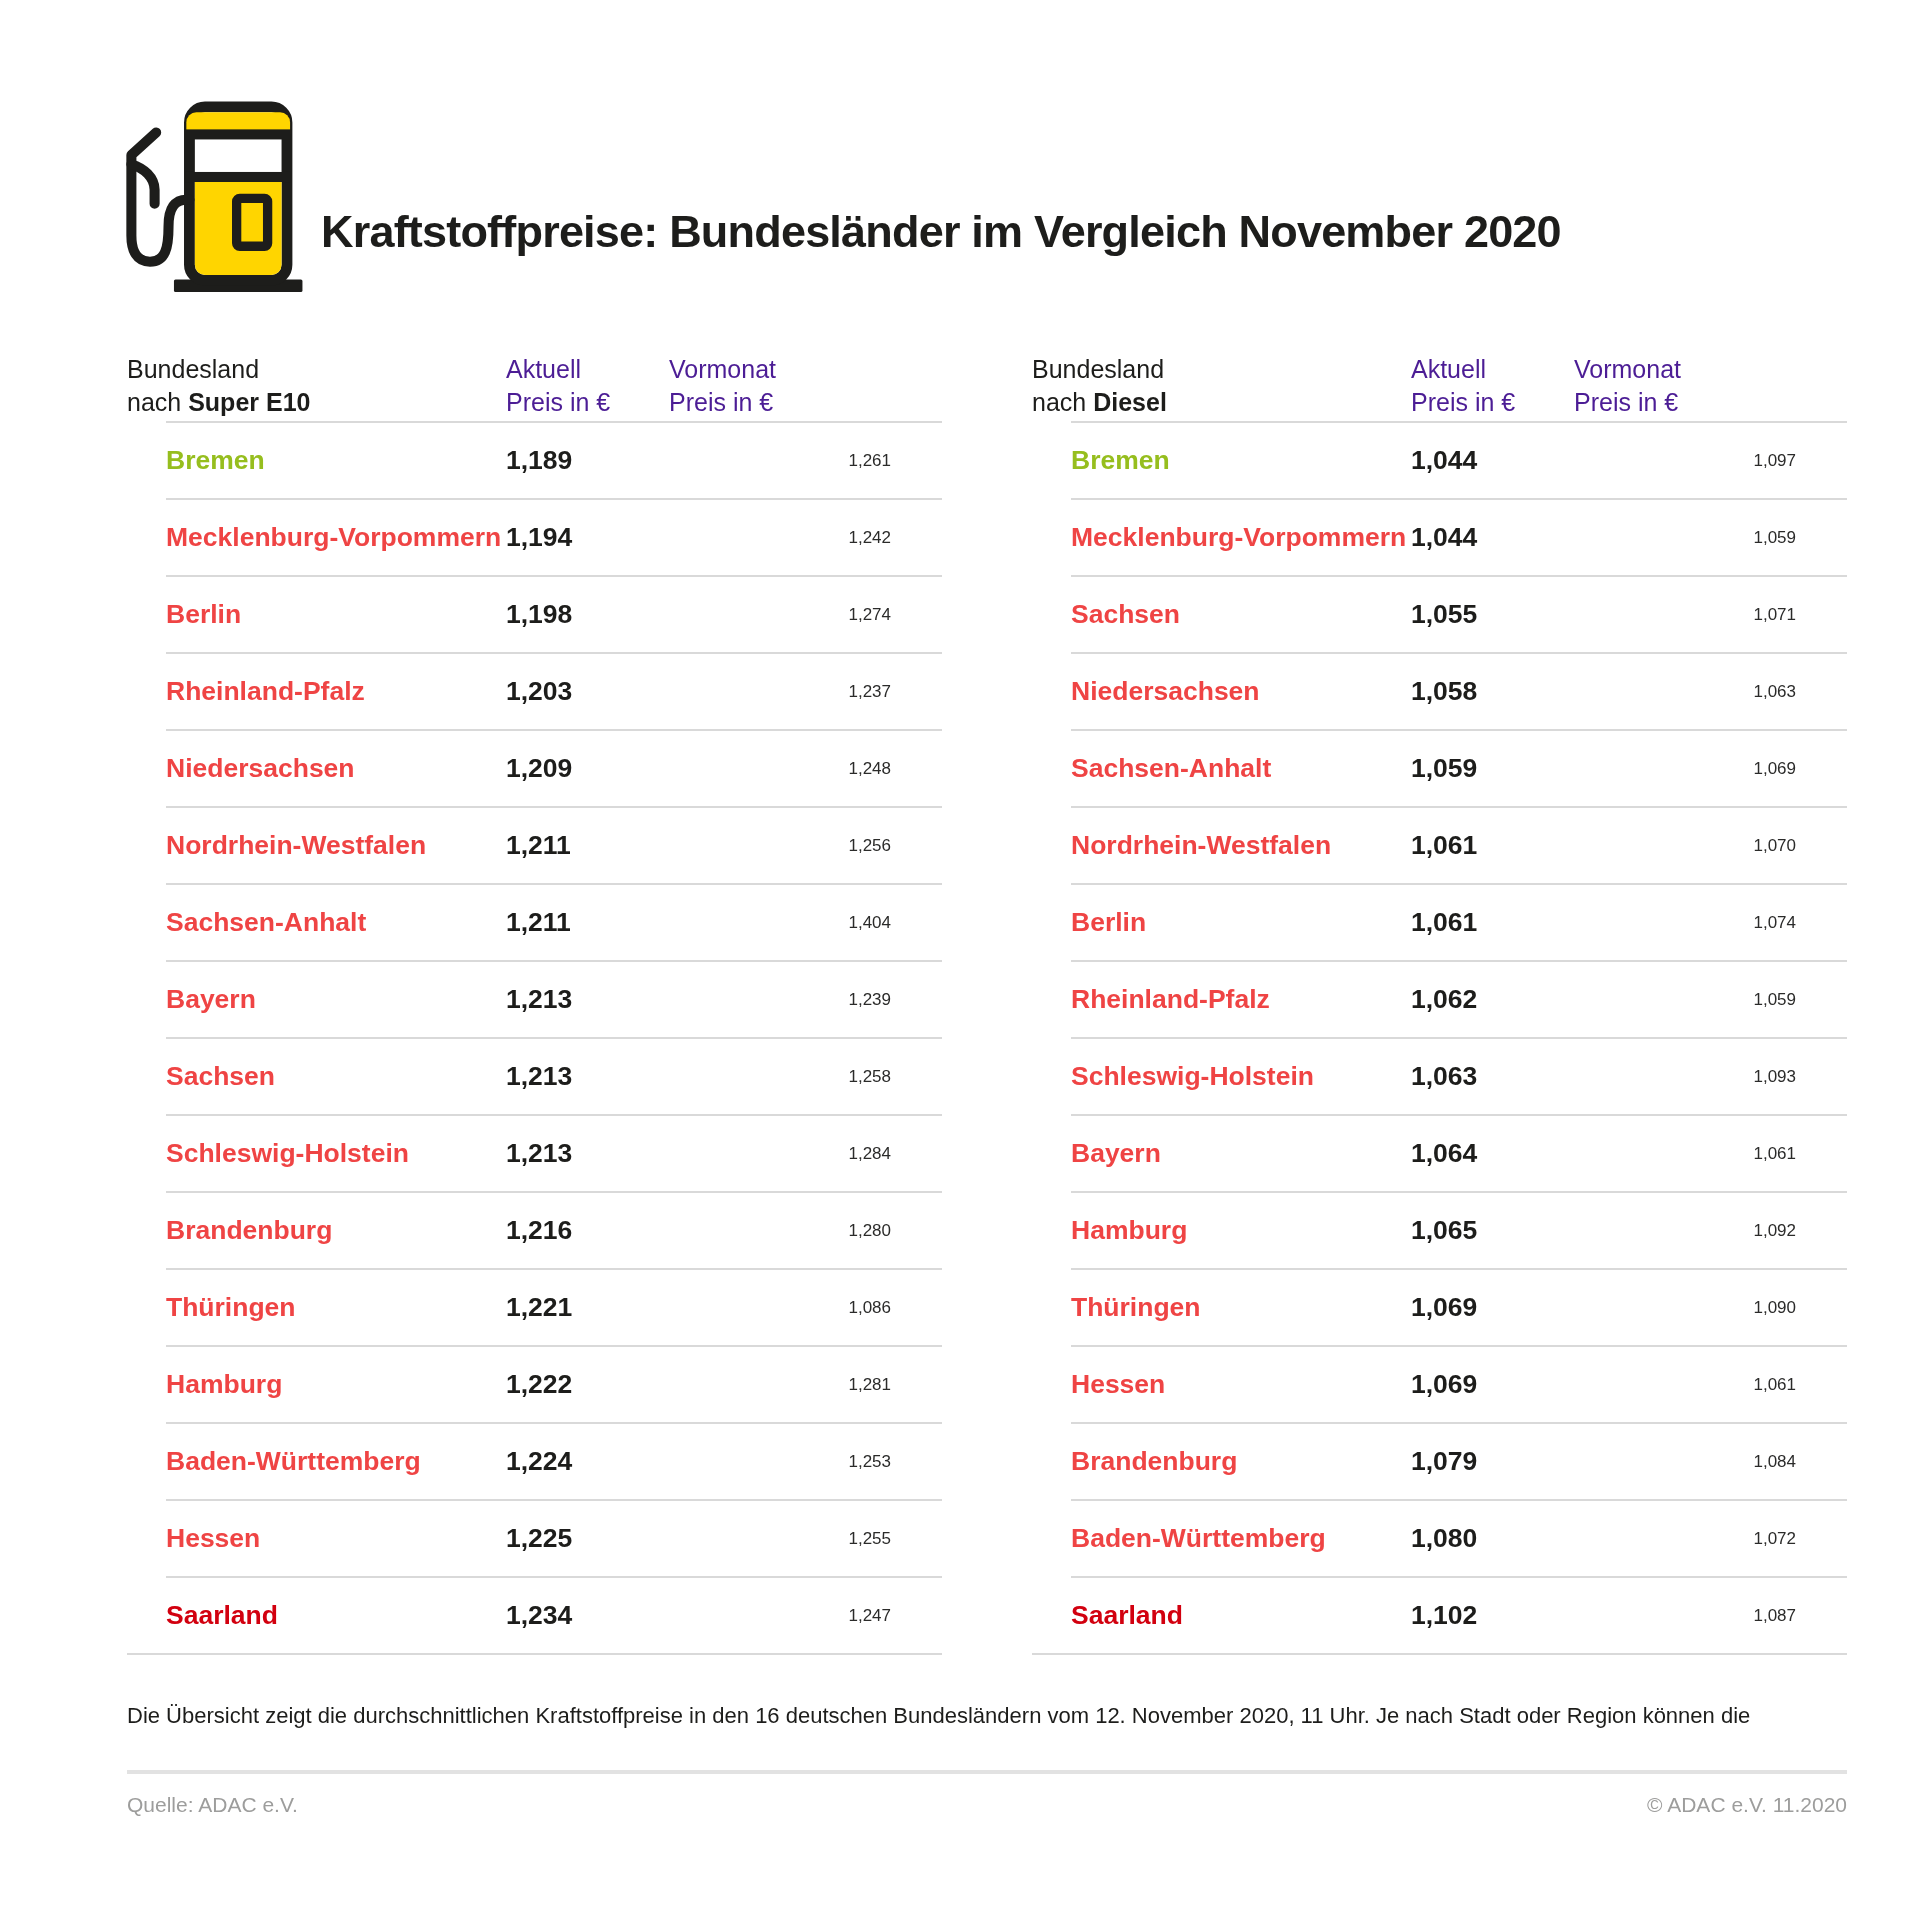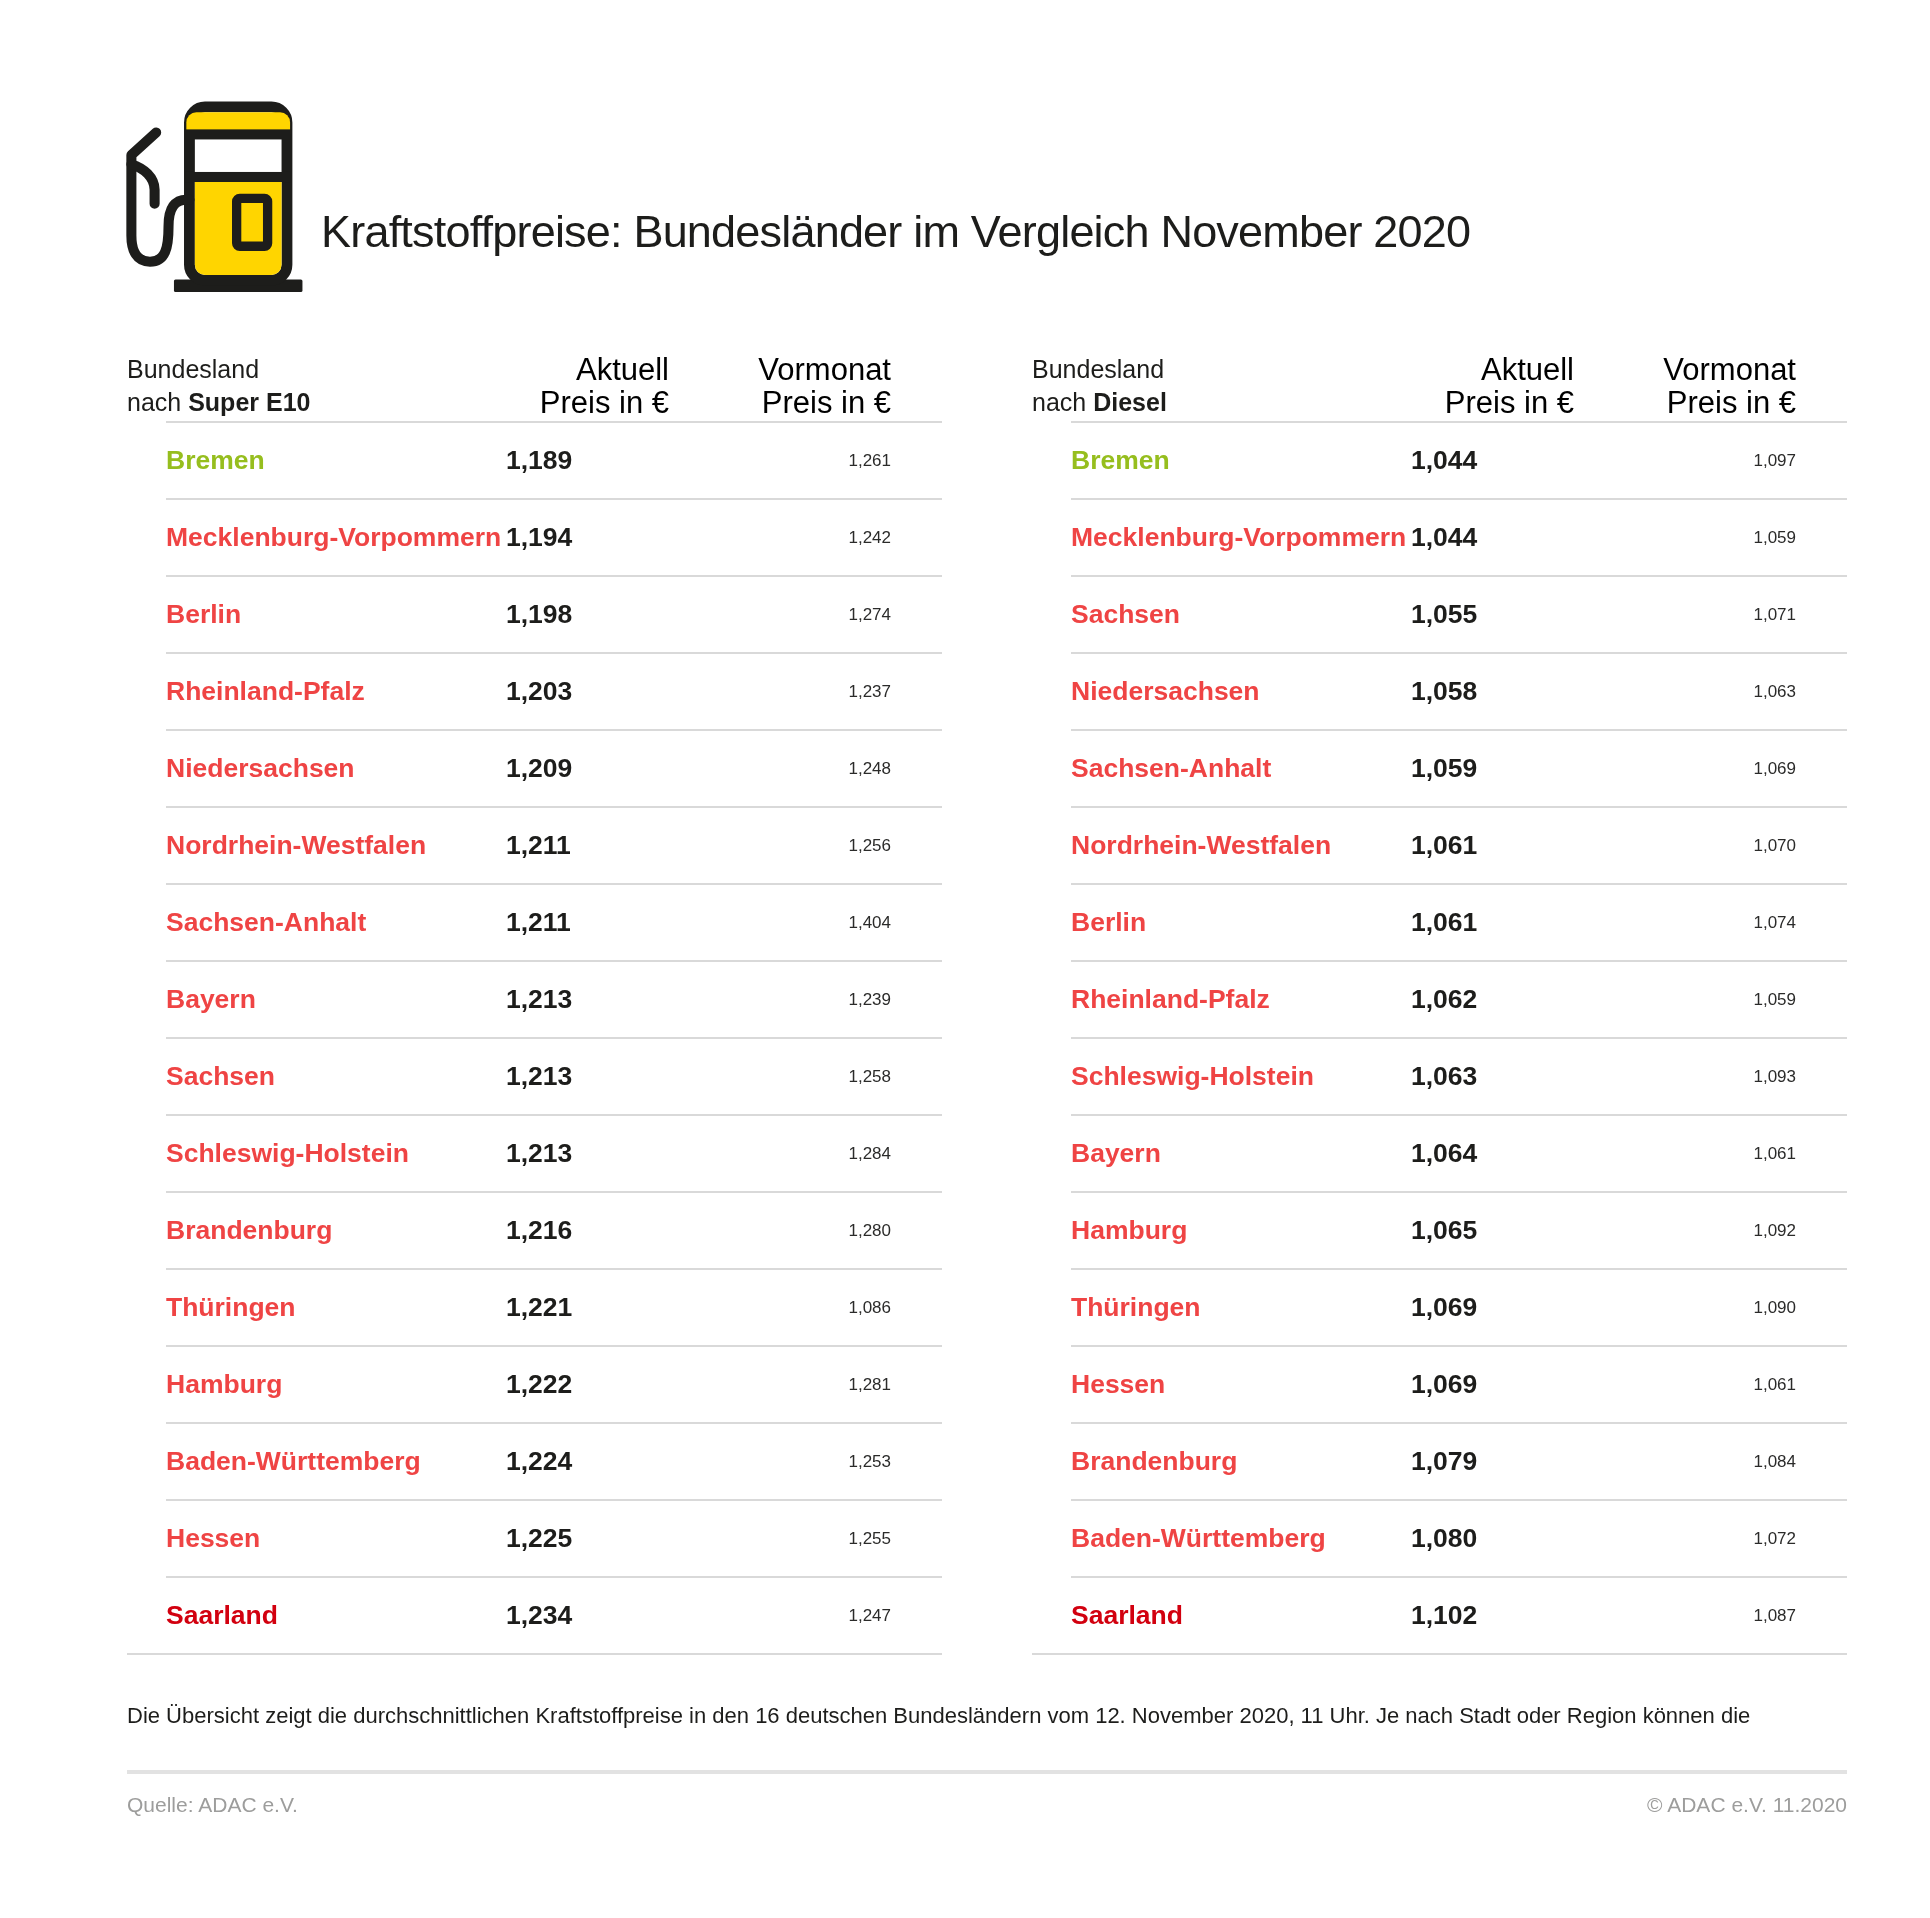--- a/index.html
+++ b/index.html
@@ -10,36 +10,36 @@
     color:#1d1d1b;
     overflow:hidden;
     position:relative;
   }
   .brand-header{
     display:flex; align-items:flex-end;
     margin:100px 83px 0 95px;
   }
   .pump-icon-wrap{ width:209px; height:195px; flex:0 0 auto; }
   .page-title{
-    font-size:45px; font-weight:normal; letter-spacing:-0.8px;
+    font-size:45px; font-weight:bold; letter-spacing:-0.8px;
     margin-left:17px; margin-bottom:37px; white-space:nowrap;
   }
   .tables{
     display:grid; grid-template-columns:1fr 1fr; column-gap:90px;
     margin:48px 83px 0 127px;
   }
   .thead{
     display:grid; grid-template-columns:1fr 163px 222px;
     padding-right:51px; padding-bottom:2px; align-items:end;
     min-height:78px;
   }
   .thead .col-state{ font-size:25px; line-height:33px; color:#1d1d1b; }
   .thead .col-state b{ font-weight:bold; }
   .thead .col-num{
-    font-size:31px; line-height:33px; color:#000000; text-align:right;
+    font-size:25px; line-height:33px; color:#4c1d95; text-align:left;
   }
   .rows{ border-bottom:2.3px solid #d9d9d9; }
   .row{
     display:grid; grid-template-columns:1fr 163px 222px;
     padding-right:51px; align-items:center;
     height:77px; border-top:2.3px solid #d9d9d9;margin-left:39px;
   }
   .state{ font-size:26.5px; font-weight:bold; color:#ef4444; }
   .aktuell{ font-size:26.5px; font-weight:bold; text-align:left; color:#1d1d1b;
     font-variant-numeric:tabular-nums; }

